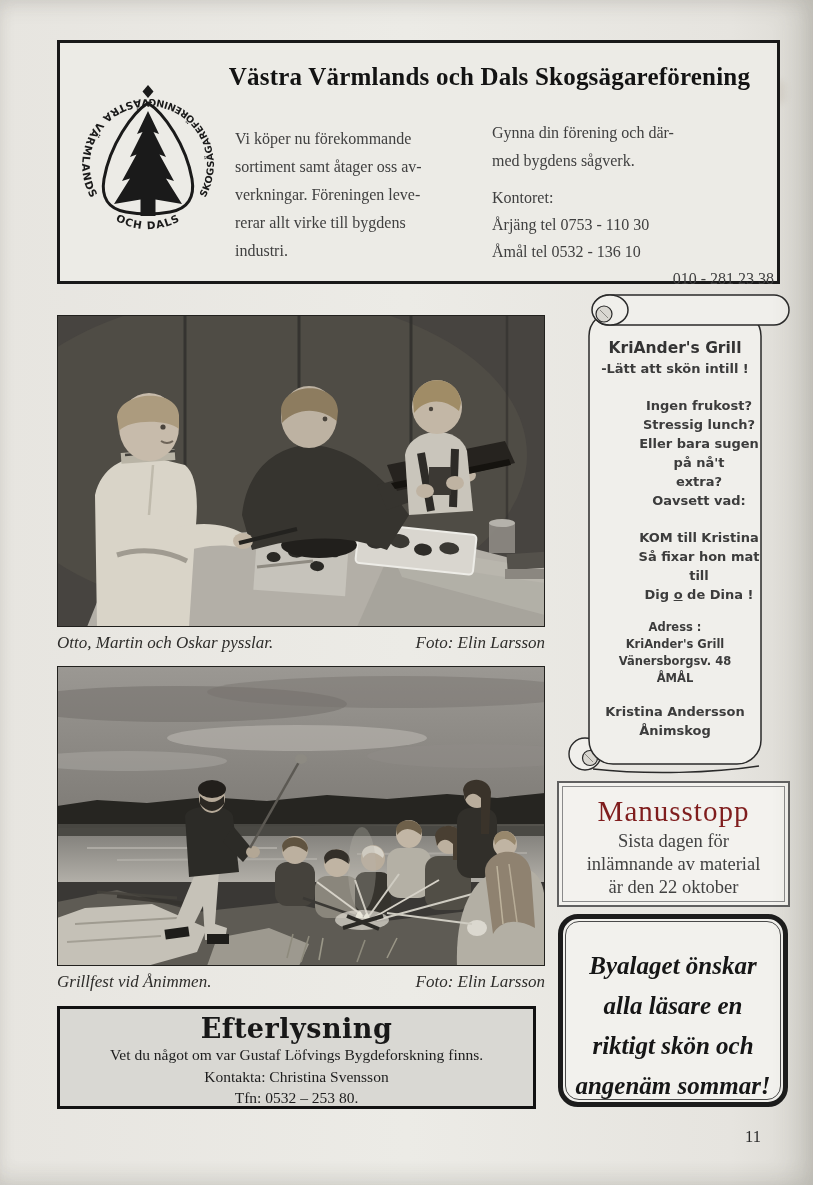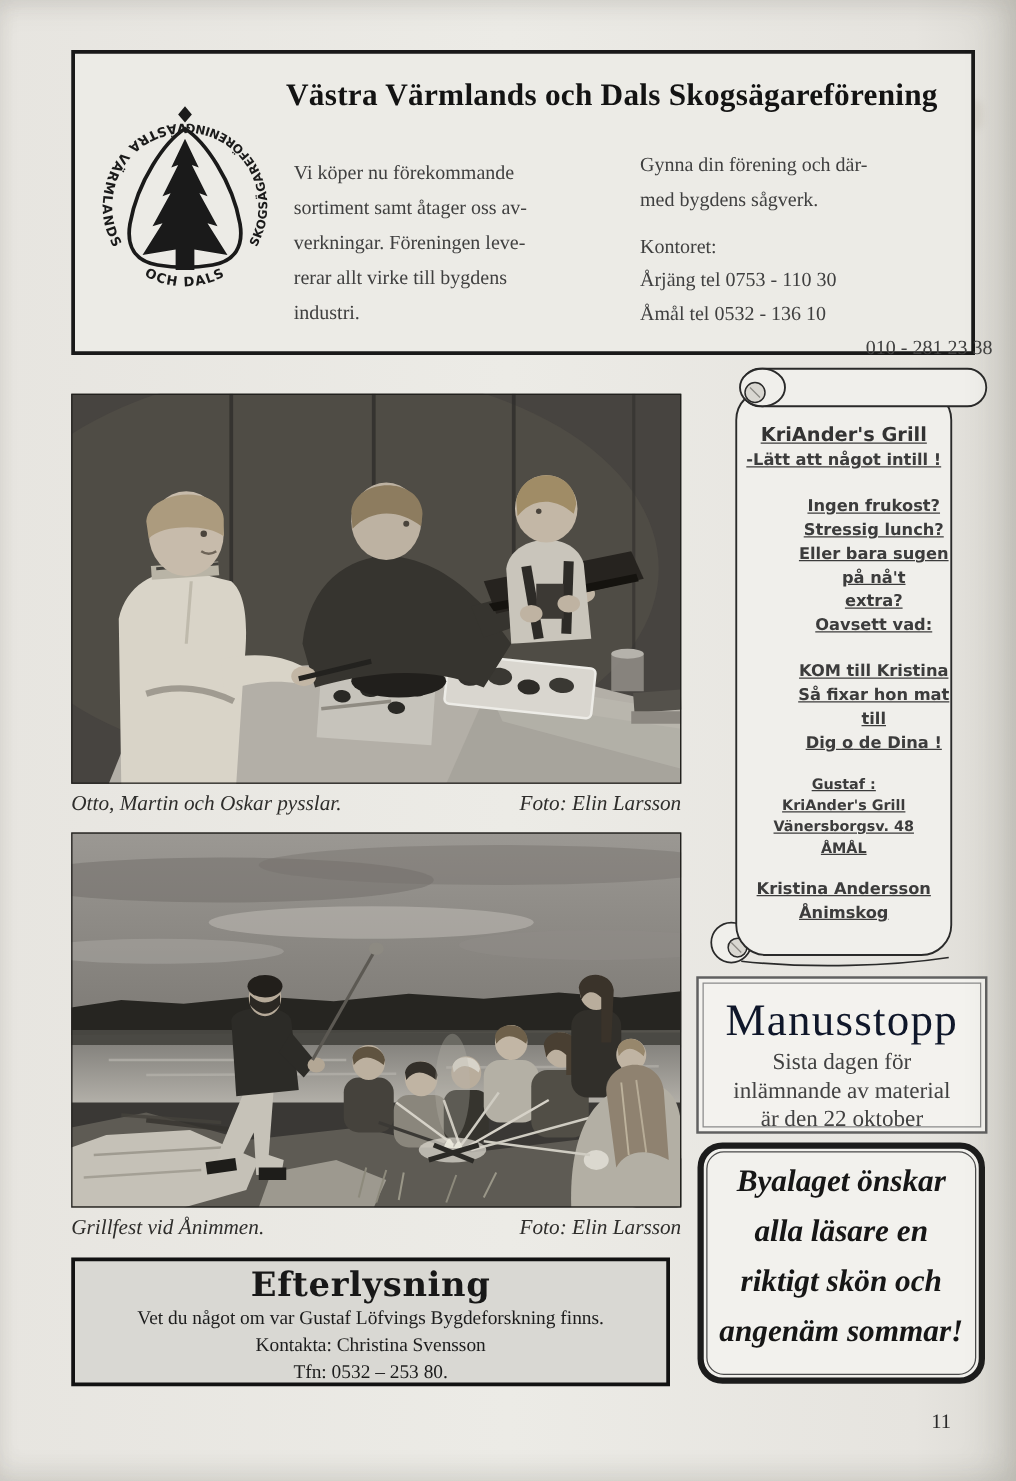--- a/index.html
+++ b/index.html
@@ -9,53 +9,53 @@
   #page::after{content:"";position:absolute;inset:0;pointer-events:none;
         box-shadow:inset -16px 0 26px rgba(90,85,72,.16), inset 0 -8px 18px rgba(90,85,72,.07), inset 0 6px 14px rgba(90,85,72,.05);}
   .abs{position:absolute;}
   .pre{white-space:pre-line;}
   
   .topbox{left:57px;top:40px;width:723px;height:244px;border:3px solid #191919;background:#ecebe6;box-sizing:border-box;}
   .topbox-title{position:absolute;left:150px;right:8px;top:20px;text-align:center;
         font-size:25px;font-weight:bold;letter-spacing:.2px;color:#131313;}
   .col{position:absolute;font-size:16px;line-height:28px;color:#404040;}
   .col-left{left:175px;top:82px;width:272px;}
-  .col-right{left:452px;top:76px;width:288px;}
+  .col-right{left:432px;top:76px;width:288px;}
   .contact{margin-top:9px;line-height:27px;}
   .contact-last{text-align:right;line-height:27px;padding-right:6px;}
   
   .photo{left:57px;width:488px;background:#3a3835;}
   .photo svg{display:block;}
   .caprow{left:57px;width:488px;display:flex;justify-content:space-between;
         font-style:italic;font-size:17px;color:#2e2d2b;}
   
   .efter{left:57px;top:1006px;width:479px;height:103px;border:3.5px solid #121212;background:#d9d8d3;
         box-sizing:border-box;text-align:center;}
   .efter-title{font-family:"DejaVu Serif",serif;font-weight:bold;font-size:27px;letter-spacing:.5px;
         margin-top:4px;color:#181818;}
   .efter-line{font-size:15.5px;line-height:21.5px;color:#1d1d1d;}
   
   .scroll-svg{left:563px;top:292px;}
   .grill-text{left:589px;top:337px;width:172px;text-align:center;
-        font-family:"DejaVu Sans",sans-serif;font-weight:bold;color:#3c3c3c;font-size:13px;line-height:19px;text-decoration:underline;}
+        font-family:"DejaVu Sans",sans-serif;font-weight:bold;color:#3c3c3c;font-size:13px;line-height:19px;}
   .grill-head{font-size:15.5px;line-height:22px;color:#333;}
   .g-gap{margin-top:15px;}
   .g-gap-lg{margin-top:18px;margin-left:48px;}
   .g-small{font-size:11.5px;line-height:17px;}
   .uline{text-decoration:underline;}
   
   .manus{left:557px;top:781px;width:233px;height:126px;border:2px solid #606060;background:#f3f2ee;box-sizing:border-box;}
   .manus-inner{position:absolute;inset:3px;border:1px solid #8a8a8a;text-align:center;}
-  .manus-title{font-size:36px;letter-spacing:1px;color:#0f172a;margin-top:8px;}
+  .manus-title{font-size:29px;letter-spacing:1px;color:#7f1d1d;margin-top:8px;}
   .manus-body{font-size:18.5px;line-height:23px;color:#424242;margin-top:2px;}
   
   .byalag{left:558px;top:914px;width:230px;height:193px;border:5px solid #1c1c1c;border-radius:20px;
         background:#f2f1ed;box-sizing:border-box;}
   .byalag-inner{position:absolute;inset:2px;border:1.5px solid #4a4a4a;border-radius:14px;
-        text-align:center;padding-top:4px;box-sizing:border-box;
+        text-align:center;padding-top:24px;box-sizing:border-box;
         font-size:25px;font-weight:bold;font-style:italic;line-height:40px;color:#161616;}
   
   .pagenum{left:745px;top:1127px;font-size:16.5px;color:#2a2a2a;text-align:right;}
   .ghost{position:absolute;background:#9c8b74;opacity:.13;filter:blur(3px);border-radius:6px;}
 </style>
 </head>
 <body>
 
 <div id="page">
 
@@ -298,33 +298,33 @@
     <rect x="26" y="20" width="172" height="452" rx="24" fill="#f0efeb" stroke="#2a2a2a" stroke-width="1.5"></rect>
 
     <rect x="30" y="3" width="196" height="30" rx="15" fill="#f0efeb" stroke="#2a2a2a" stroke-width="1.5"></rect>
     <ellipse cx="47" cy="18" rx="18" ry="15" fill="#f0efeb" stroke="#2a2a2a" stroke-width="1.5"></ellipse>
     <circle cx="41" cy="22" r="8" fill="#d9d7d1" stroke="#2a2a2a" stroke-width="1.2"></circle>
     <line x1="37" y1="18" x2="45" y2="26" stroke="#8b8984" stroke-width="1"></line>
   </svg>
 
   <div class="abs grill-text">
     <div class="grill-head">KriAnder's Grill</div>
-    <div>-Lätt att något intill !</div>
+    <div>-Lätt att skön intill !</div>
     <div class="pre g-gap-lg">Ingen frukost?
 Stressig lunch?
 Eller bara sugen på nå't
 extra?
 Oavsett vad:</div>
     <div class="g-gap-lg">
       <div>KOM till Kristina</div>
       <div>Så fixar hon mat till</div>
       <div><span>Dig </span><span class="uline">o</span><span> de Dina !</span></div>
     </div>
     <div class="g-gap g-small">
-      <div>Gustaf :</div>
+      <div>Adress :</div>
       <div class="pre">KriAnder's Grill
 Vänersborgsv. 48
 ÅMÅL</div>
     </div>
     <div class="pre g-gap">Kristina Andersson
 Ånimskog</div>
   </div>
 
   <div class="abs manus">
     <div class="manus-inner">

